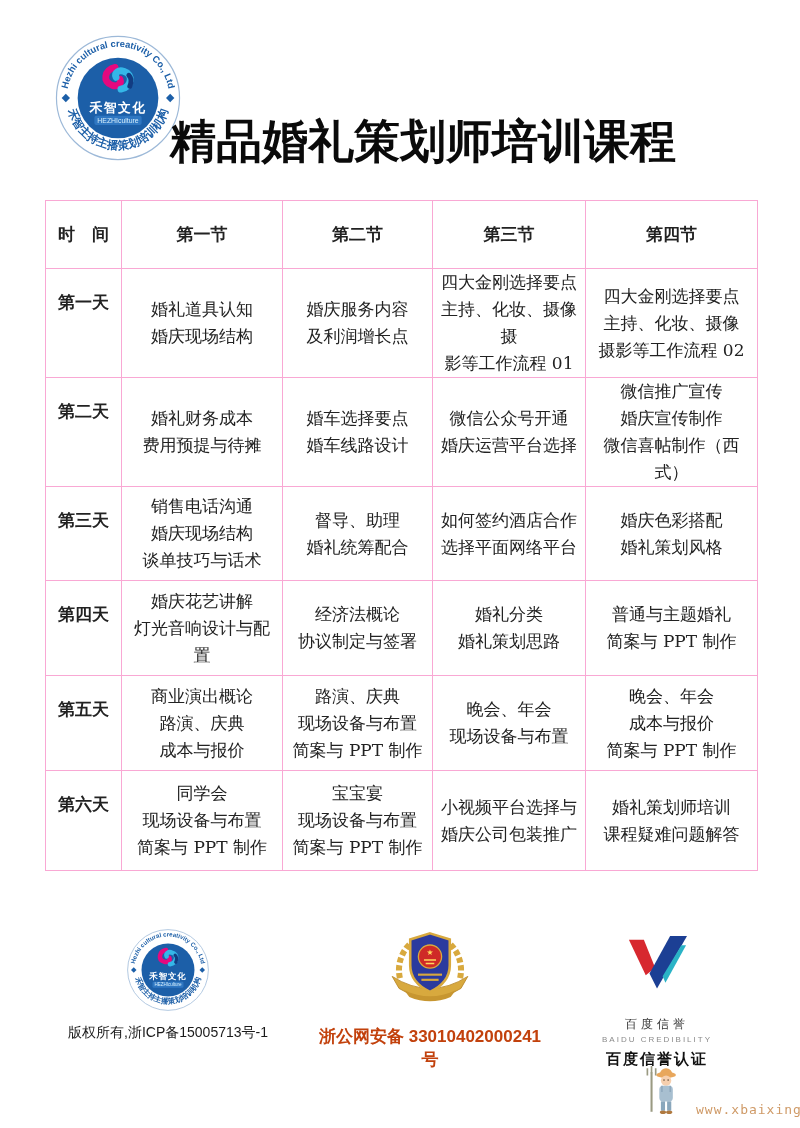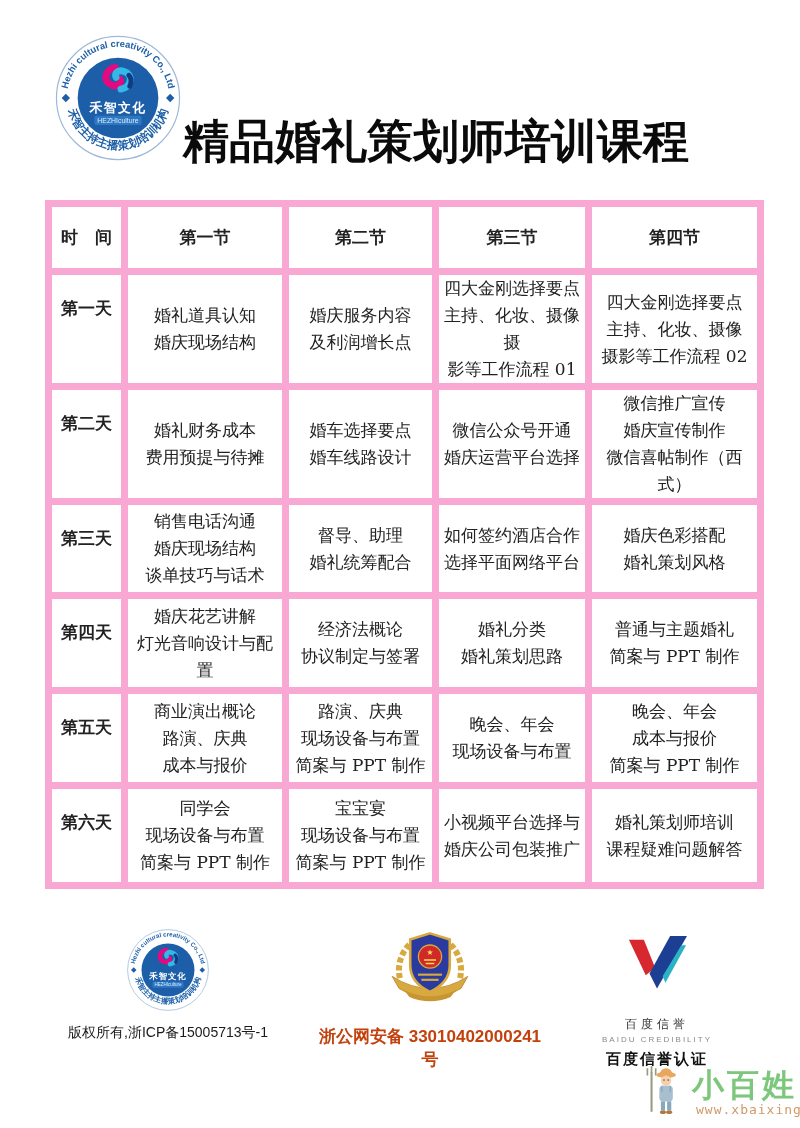--- a/index.html
+++ b/index.html
@@ -6,32 +6,32 @@
   body{
     width:800px;height:1128px;background:#ffffff;overflow:hidden;
     font-family:"DejaVu Serif","Liberation Serif",serif;
     -webkit-font-smoothing:antialiased;
   }
   .page{position:relative;width:800px;height:1128px;background:#fff;}
 
   
   .logo-box{position:absolute;left:54px;top:34px;width:128px;height:128px;}
   .page-title{
-    position:absolute;left:183px;top:80px;width:590px;
+    position:absolute;left:170px;top:80px;width:590px;
     font-size:46px;font-weight:bold;color:#0a0a0a;letter-spacing:0px;
     font-family:Liberation Serif, serif;white-space:nowrap;
   }
 
   
   .course-table{
     position:absolute;left:45px;top:200px;width:712px;
     border-collapse:collapse;table-layout:fixed;
   }
   .course-table th,.course-table td{
-    border:7px solid #f9a8d4;color:#222;
+    border:1px solid #f9a8d4;color:#222;
     font-size:17px;line-height:27px;text-align:center;
     font-family:"DejaVu Serif","Liberation Serif",serif;
     white-space:pre-line;padding:0 4px;box-sizing:border-box;
   }
   .course-table thead tr{height:68px;}
   .course-table thead th{font-weight:600;vertical-align:middle;}
   .course-table tbody th.day{
     font-weight:600;vertical-align:top;padding-top:20px;
   }
   .course-table tbody td{vertical-align:middle;}
@@ -269,17 +269,16 @@
       <circle cx="19" cy="16" r="5" fill="#f6cfae"></circle>
       <circle cx="17" cy="15.5" r="0.8" fill="#6b5540"></circle>
       <circle cx="21" cy="15.5" r="0.8" fill="#6b5540"></circle>
       <rect x="12.5" y="21" width="13" height="15" rx="3.5" fill="#a8bfd0"></rect>
       <path d="M15,21 v6 M23,21 v6" stroke="#8fa9bd" stroke-width="1.5"></path>
       <rect x="14" y="36" width="4" height="9" fill="#8aa7bc"></rect>
       <rect x="20" y="36" width="4" height="9" fill="#8aa7bc"></rect>
       <ellipse cx="16" cy="46.5" rx="3" ry="1.7" fill="#b0793f"></ellipse>
       <ellipse cx="22" cy="46.5" rx="3" ry="1.7" fill="#b0793f"></ellipse>
     </svg>
-    <div class="wm-name">小百姓</div>
     <div class="wm-url">www.xbaixing.com</div>
   </div>
 
 </div>
 
 </body></html>

